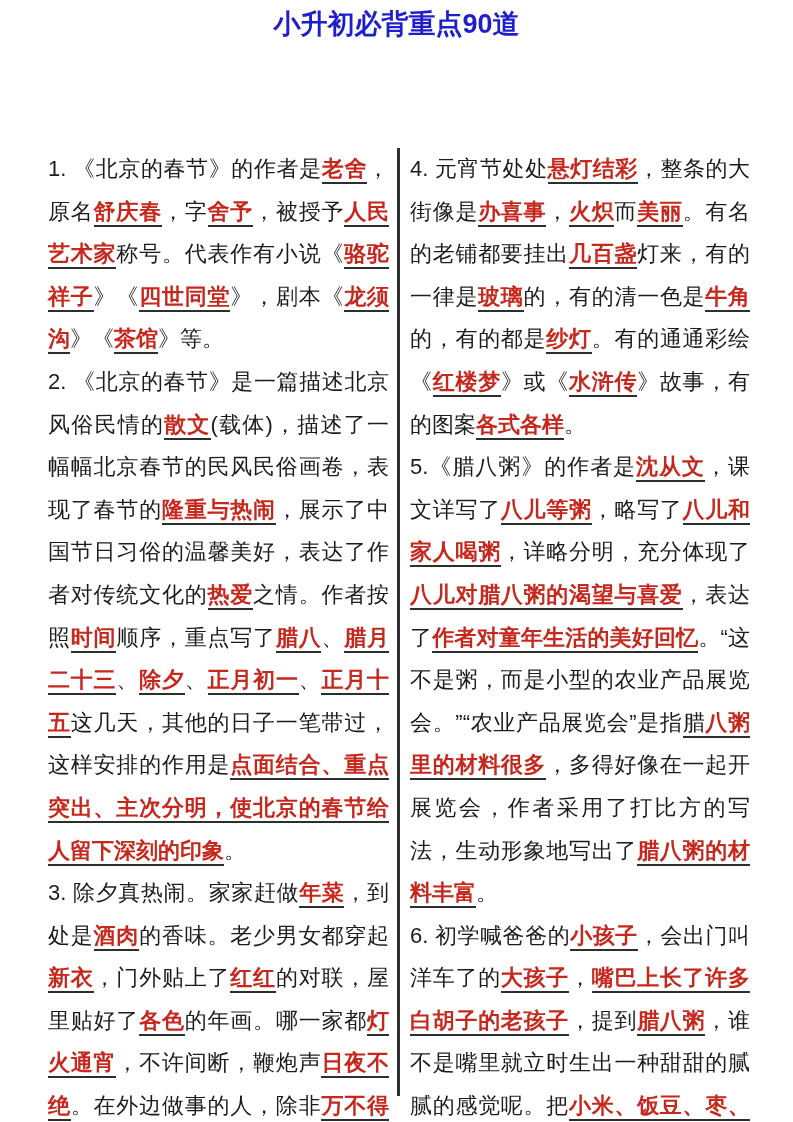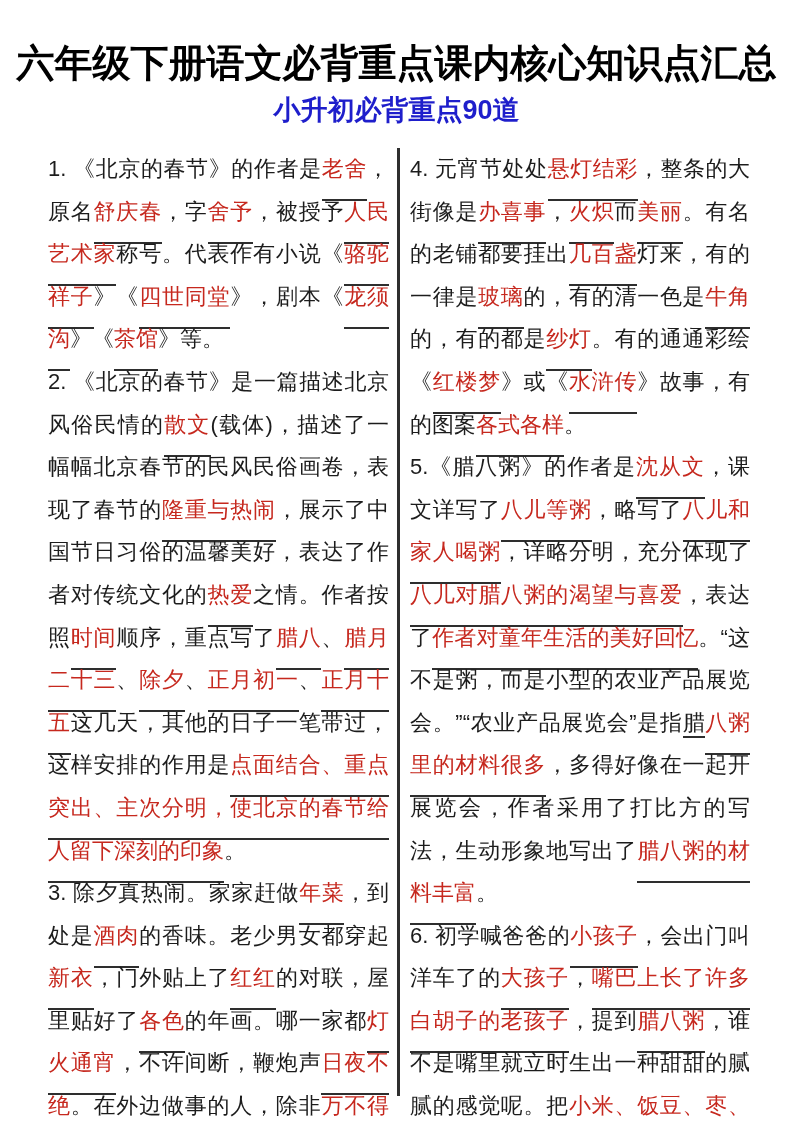--- a/index.html
+++ b/index.html
@@ -29,33 +29,32 @@
     text-align:justify;text-align-last:left;
   }
   .col-left{margin-right:8px;}
   .col-right{margin-left:10px;width:340px;}
   .divider{
     width:3px;height:948px;background:var(--divider);flex:0 0 3px;
   }
   .para{margin:0;}
   .seg-normal{color:var(--body);margin-top:28px;}
   .seg-highlight{
-    color:var(--highlight);font-weight:400;
-    border-bottom:2px solid var(--underline);padding-bottom:18px;
+    color:var(--highlight);font-weight:700;
+    border-bottom:2px solid var(--underline);padding-bottom:1px;
   }
   .seg-black-underline{
     color:var(--body);
     border-bottom:2px solid var(--underline);padding-bottom:1px;
   }
 </style>
 </head>
 <body>
 
 <div class="page">
-  <div class="page-title">六年级下册语文必背重点课内核心知识点汇总</div>
   <div class="page-subtitle">小升初必背重点90道</div>
   <div class="content">
     <div class="col col-left" id="col-left">
         <div class="para"><span class="seg-normal">1. 《北京的春节》的作者是</span><span class="seg-highlight">老舍</span><span class="seg-normal">，原名</span><span class="seg-highlight">舒庆春</span><span class="seg-normal">，字</span><span class="seg-highlight">舍予</span><span class="seg-normal">，被授予</span><span class="seg-highlight">人民艺术家</span><span class="seg-normal">称号。代表作有小说《</span><span class="seg-highlight">骆驼祥子</span><span class="seg-normal">》《</span><span class="seg-highlight">四世同堂</span><span class="seg-normal">》，剧本《</span><span class="seg-highlight">龙须沟</span><span class="seg-normal">》《</span><span class="seg-highlight">茶馆</span><span class="seg-normal">》等。</span></div>
         <div class="para"><span class="seg-normal">2. 《北京的春节》是一篇描述北京风俗民情的</span><span class="seg-highlight">散文</span><span class="seg-normal">(载体)，描述了一幅幅北京春节的民风民俗画卷，表现了春节的</span><span class="seg-highlight">隆重与热闹</span><span class="seg-normal">，展示了中国节日习俗的温馨美好，表达了作者对传统文化的</span><span class="seg-highlight">热爱</span><span class="seg-normal">之情。作者按照</span><span class="seg-highlight">时间</span><span class="seg-normal">顺序，重点写了</span><span class="seg-highlight">腊八</span><span class="seg-normal">、</span><span class="seg-highlight">腊月二十三</span><span class="seg-normal">、</span><span class="seg-highlight">除夕</span><span class="seg-normal">、</span><span class="seg-highlight">正月初一</span><span class="seg-normal">、</span><span class="seg-highlight">正月十五</span><span class="seg-normal">这几天，其他的日子一笔带过，这样安排的作用是</span><span class="seg-highlight">点面结合、重点突出、主次分明，使北京的春节给人留下深刻的印象</span><span class="seg-normal">。</span></div>
         <div class="para"><span class="seg-normal">3. 除夕真热闹。家家赶做</span><span class="seg-highlight">年菜</span><span class="seg-normal">，到处是</span><span class="seg-highlight">酒肉</span><span class="seg-normal">的香味。老少男女都穿起</span><span class="seg-highlight">新衣</span><span class="seg-normal">，门外贴上了</span><span class="seg-highlight">红红</span><span class="seg-normal">的对联，屋里贴好了</span><span class="seg-highlight">各色</span><span class="seg-normal">的年画。哪一家都</span><span class="seg-highlight">灯火通宵</span><span class="seg-normal">，不许间断，鞭炮声</span><span class="seg-highlight">日夜不绝</span><span class="seg-normal">。在外边做事的人，除非</span><span class="seg-highlight">万不得已</span></div>
       </div>
     <div class="divider"></div>
     <div class="col col-right" id="col-right">
         <div class="para"><span class="seg-normal">4. 元宵节处处</span><span class="seg-highlight">悬灯结彩</span><span class="seg-normal">，整条的大街像是</span><span class="seg-highlight">办喜事</span><span class="seg-normal">，</span><span class="seg-highlight">火炽</span><span class="seg-normal">而</span><span class="seg-highlight">美丽</span><span class="seg-normal">。有名的老铺都要挂出</span><span class="seg-highlight">几百盏</span><span class="seg-normal">灯来，有的一律是</span><span class="seg-highlight">玻璃</span><span class="seg-normal">的，有的清一色是</span><span class="seg-highlight">牛角</span><span class="seg-normal">的，有的都是</span><span class="seg-highlight">纱灯</span><span class="seg-normal">。有的通通彩绘《</span><span class="seg-highlight">红楼梦</span><span class="seg-normal">》或《</span><span class="seg-highlight">水浒传</span><span class="seg-normal">》故事，有的图案</span><span class="seg-highlight">各式各样</span><span class="seg-normal">。</span></div>

